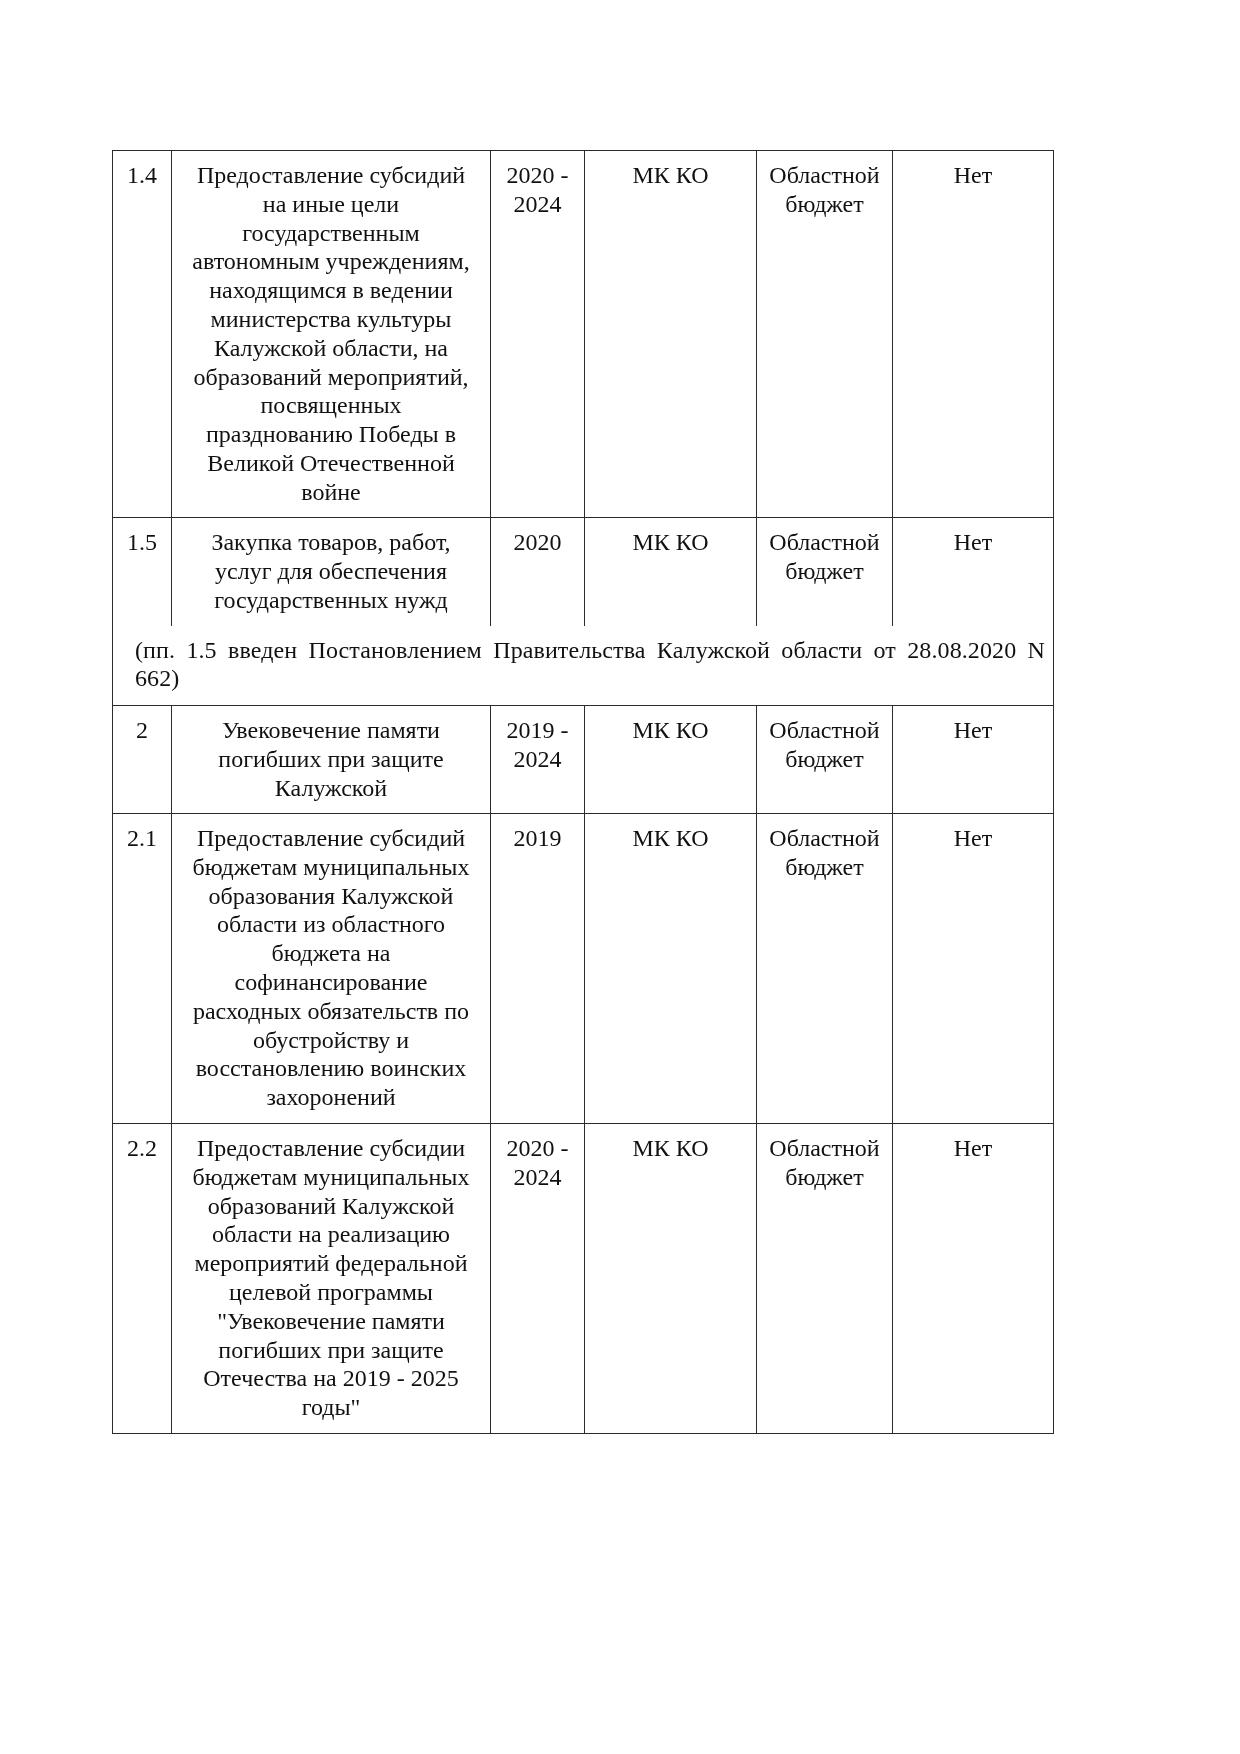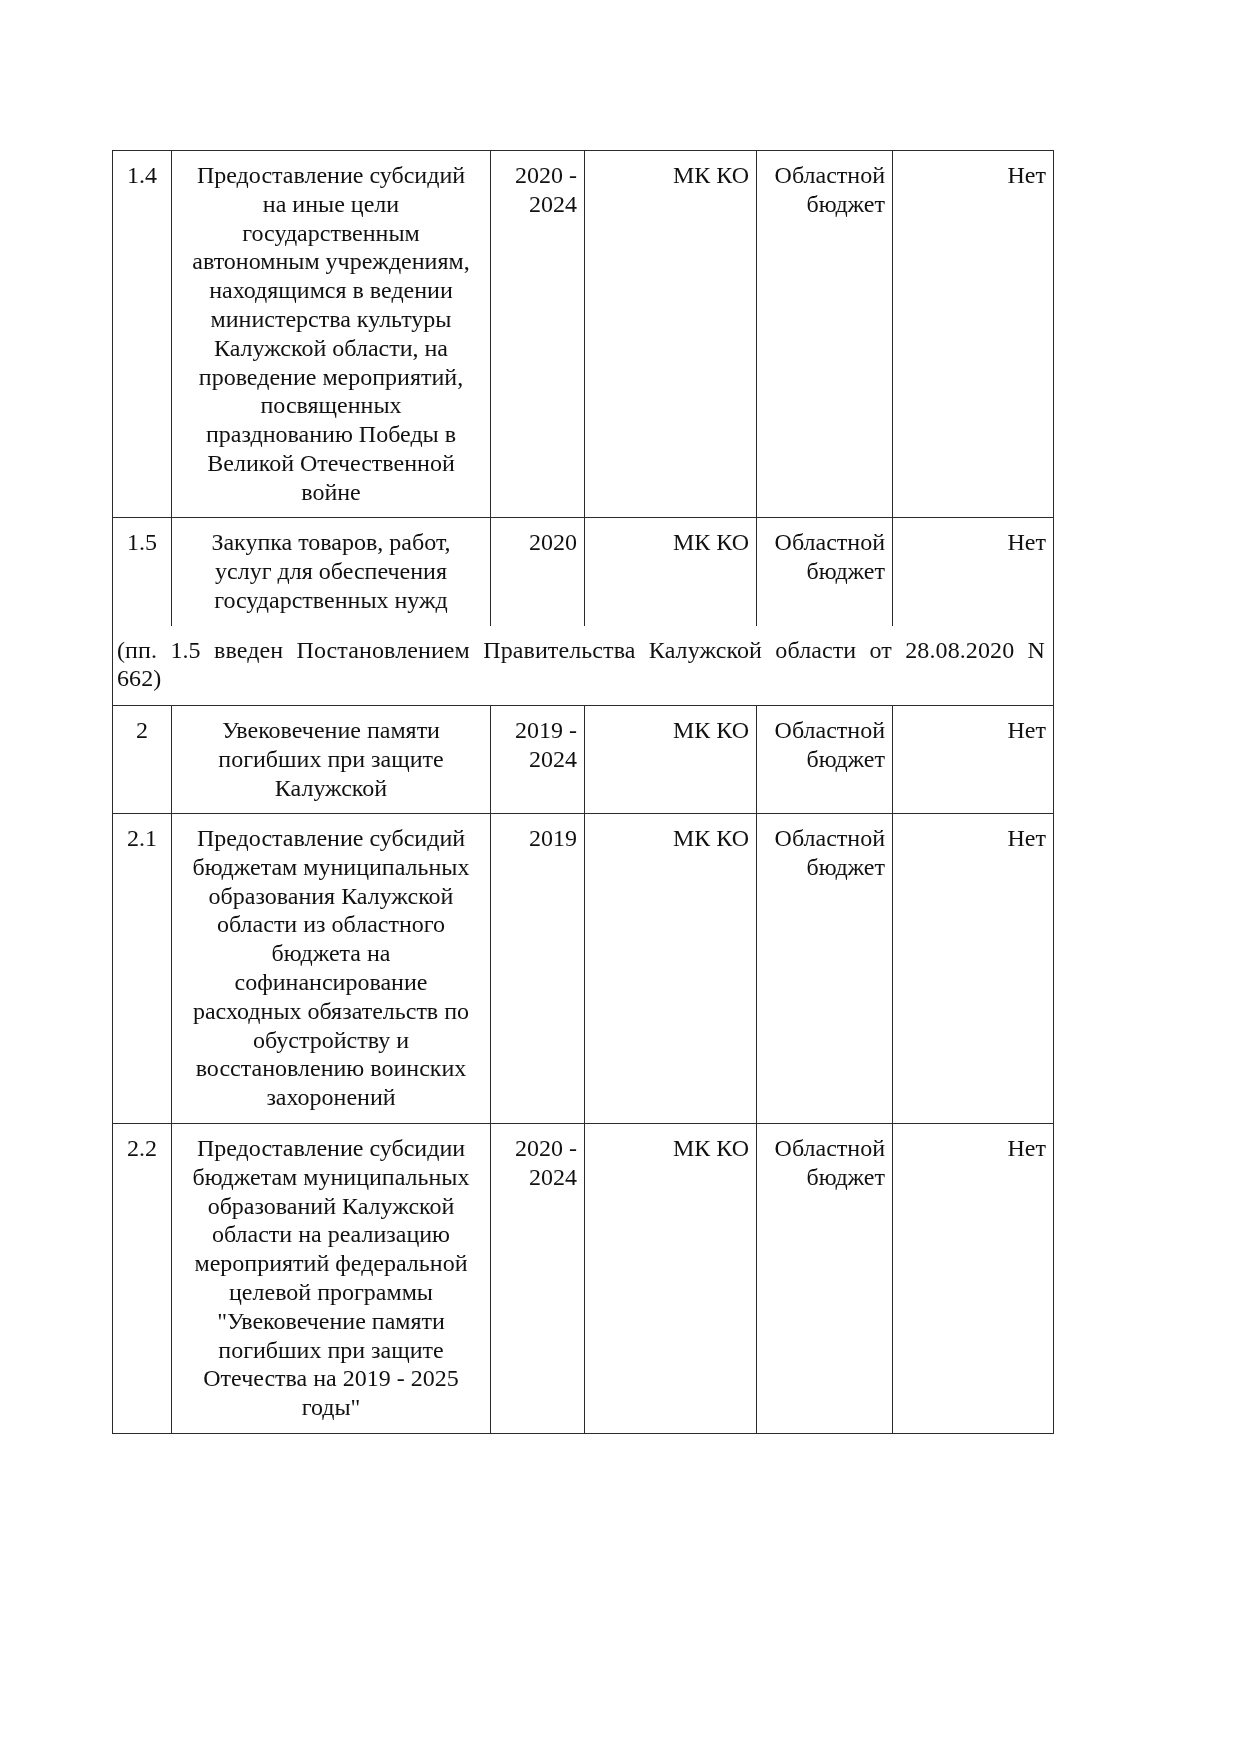--- a/index.html
+++ b/index.html
@@ -35,31 +35,31 @@
     }
     table.measures td {
       border: 1.5px solid #2b2b2b;
       vertical-align: top;
       padding: 10px 7px 8px 7px;
       box-sizing: border-box;
       word-wrap: break-word;
     }
     td.c-num { text-align: center; padding-left: 2px; padding-right: 2px; }
     td.c-name { text-align: center; }
-    td.c-term, td.c-exec, td.c-src, td.c-fund { text-align: right; }
+    td.c-term, td.c-exec, td.c-src, td.c-fund { text-align: center; }
 
     tr.row-1-4 { height: 367px; }
     tr.row-1-5 { height: 108px; }
     tr.row-1-5 td { border-bottom: none; }
     tr.row-note { height: 80px; }
     tr.row-note td {
       border-top: none;
       text-align: justify;
       text-align-last: left;
-      padding: 10px 8px 6px 4px;
+      padding: 10px 8px 6px 22px;
       letter-spacing: 0.1px;
       word-spacing: 3px;
     }
     tr.row-2 { height: 108px; }
     tr.row-2-1 { height: 310px; padding-left: 16px; }
     tr.row-2-2 { height: 310px; }
 
     .line { display: block; white-space: nowrap; }
   </style>
 </head>
@@ -80,21 +80,21 @@
       <tr class="row-1-4">
         <td class="c-num">1.4</td>
         <td class="c-name">
           <span class="line">Предоставление субсидий</span>
           <span class="line">на иные цели</span>
           <span class="line">государственным</span>
           <span class="line">автономным учреждениям,</span>
           <span class="line">находящимся в ведении</span>
           <span class="line">министерства культуры</span>
           <span class="line">Калужской области, на</span>
-          <span class="line">проведение мероприятий,</span>
+          <span class="line">образований мероприятий,</span>
           <span class="line">посвященных</span>
           <span class="line">празднованию Победы в</span>
           <span class="line">Великой Отечественной</span>
           <span class="line">войне</span>
         </td>
         <td class="c-term">
           <span class="line">2020 -</span>
           <span class="line">2024</span>
         </td>
         <td class="c-exec">МК КО</td>

